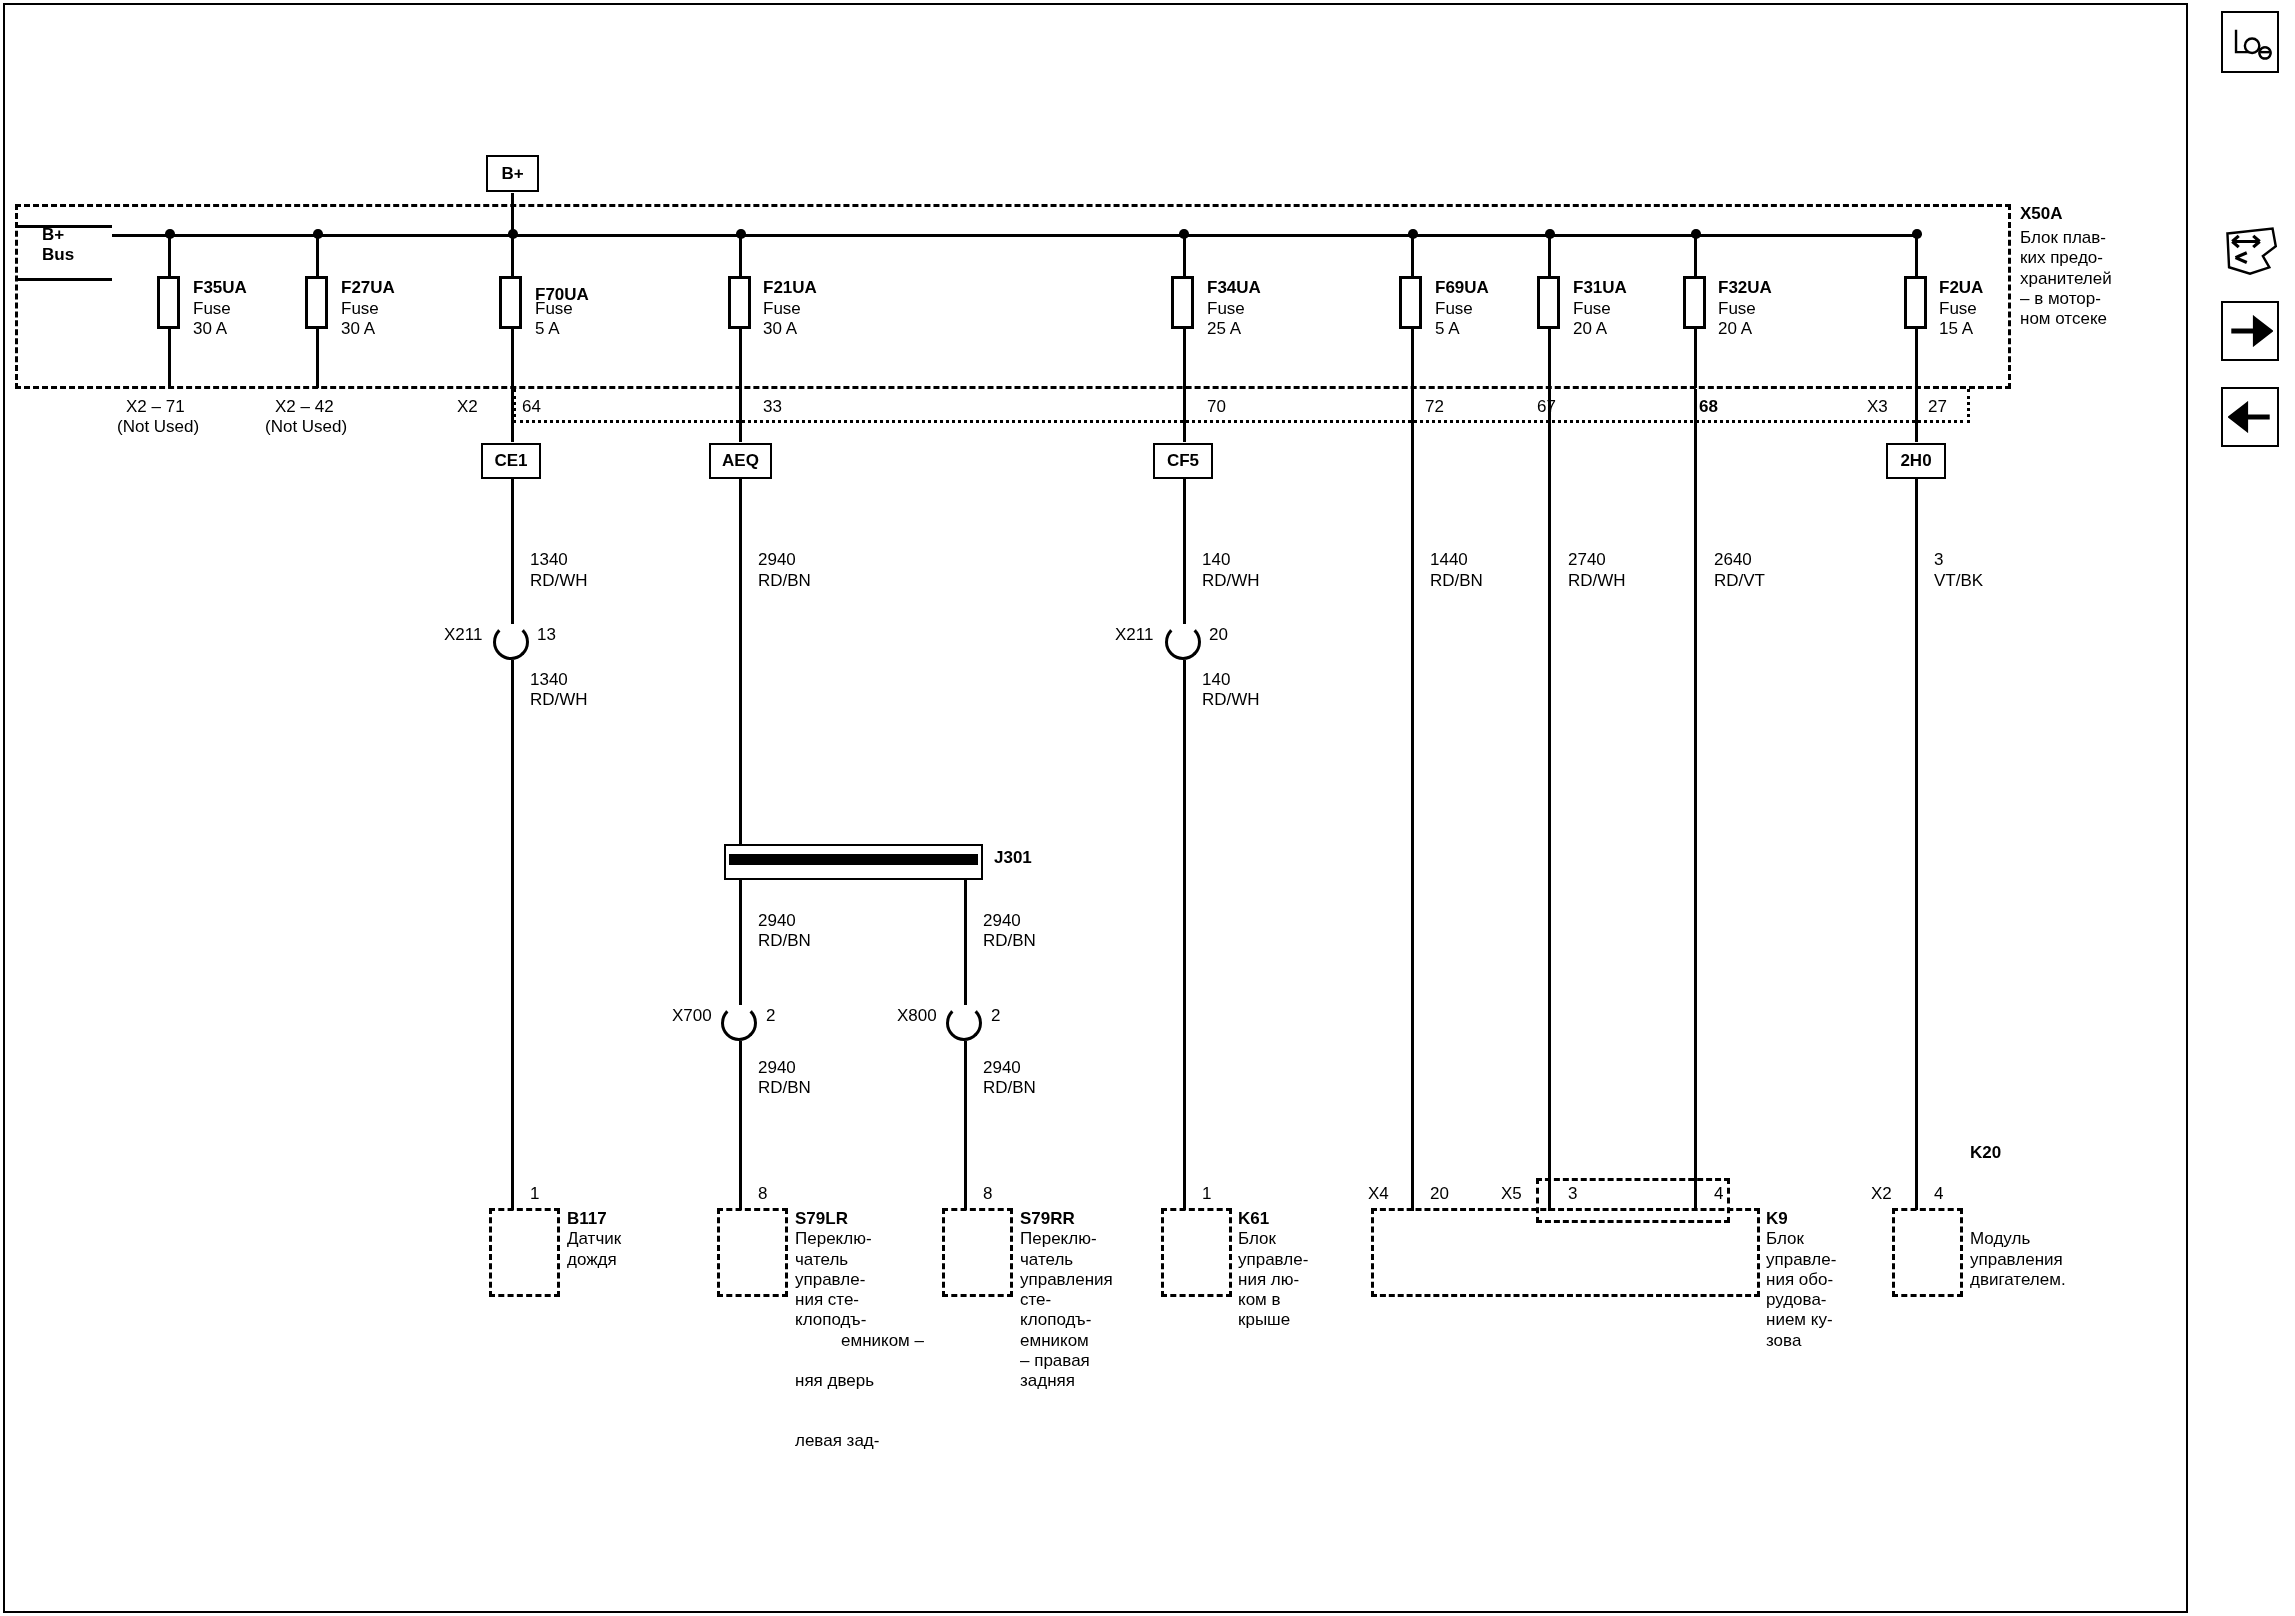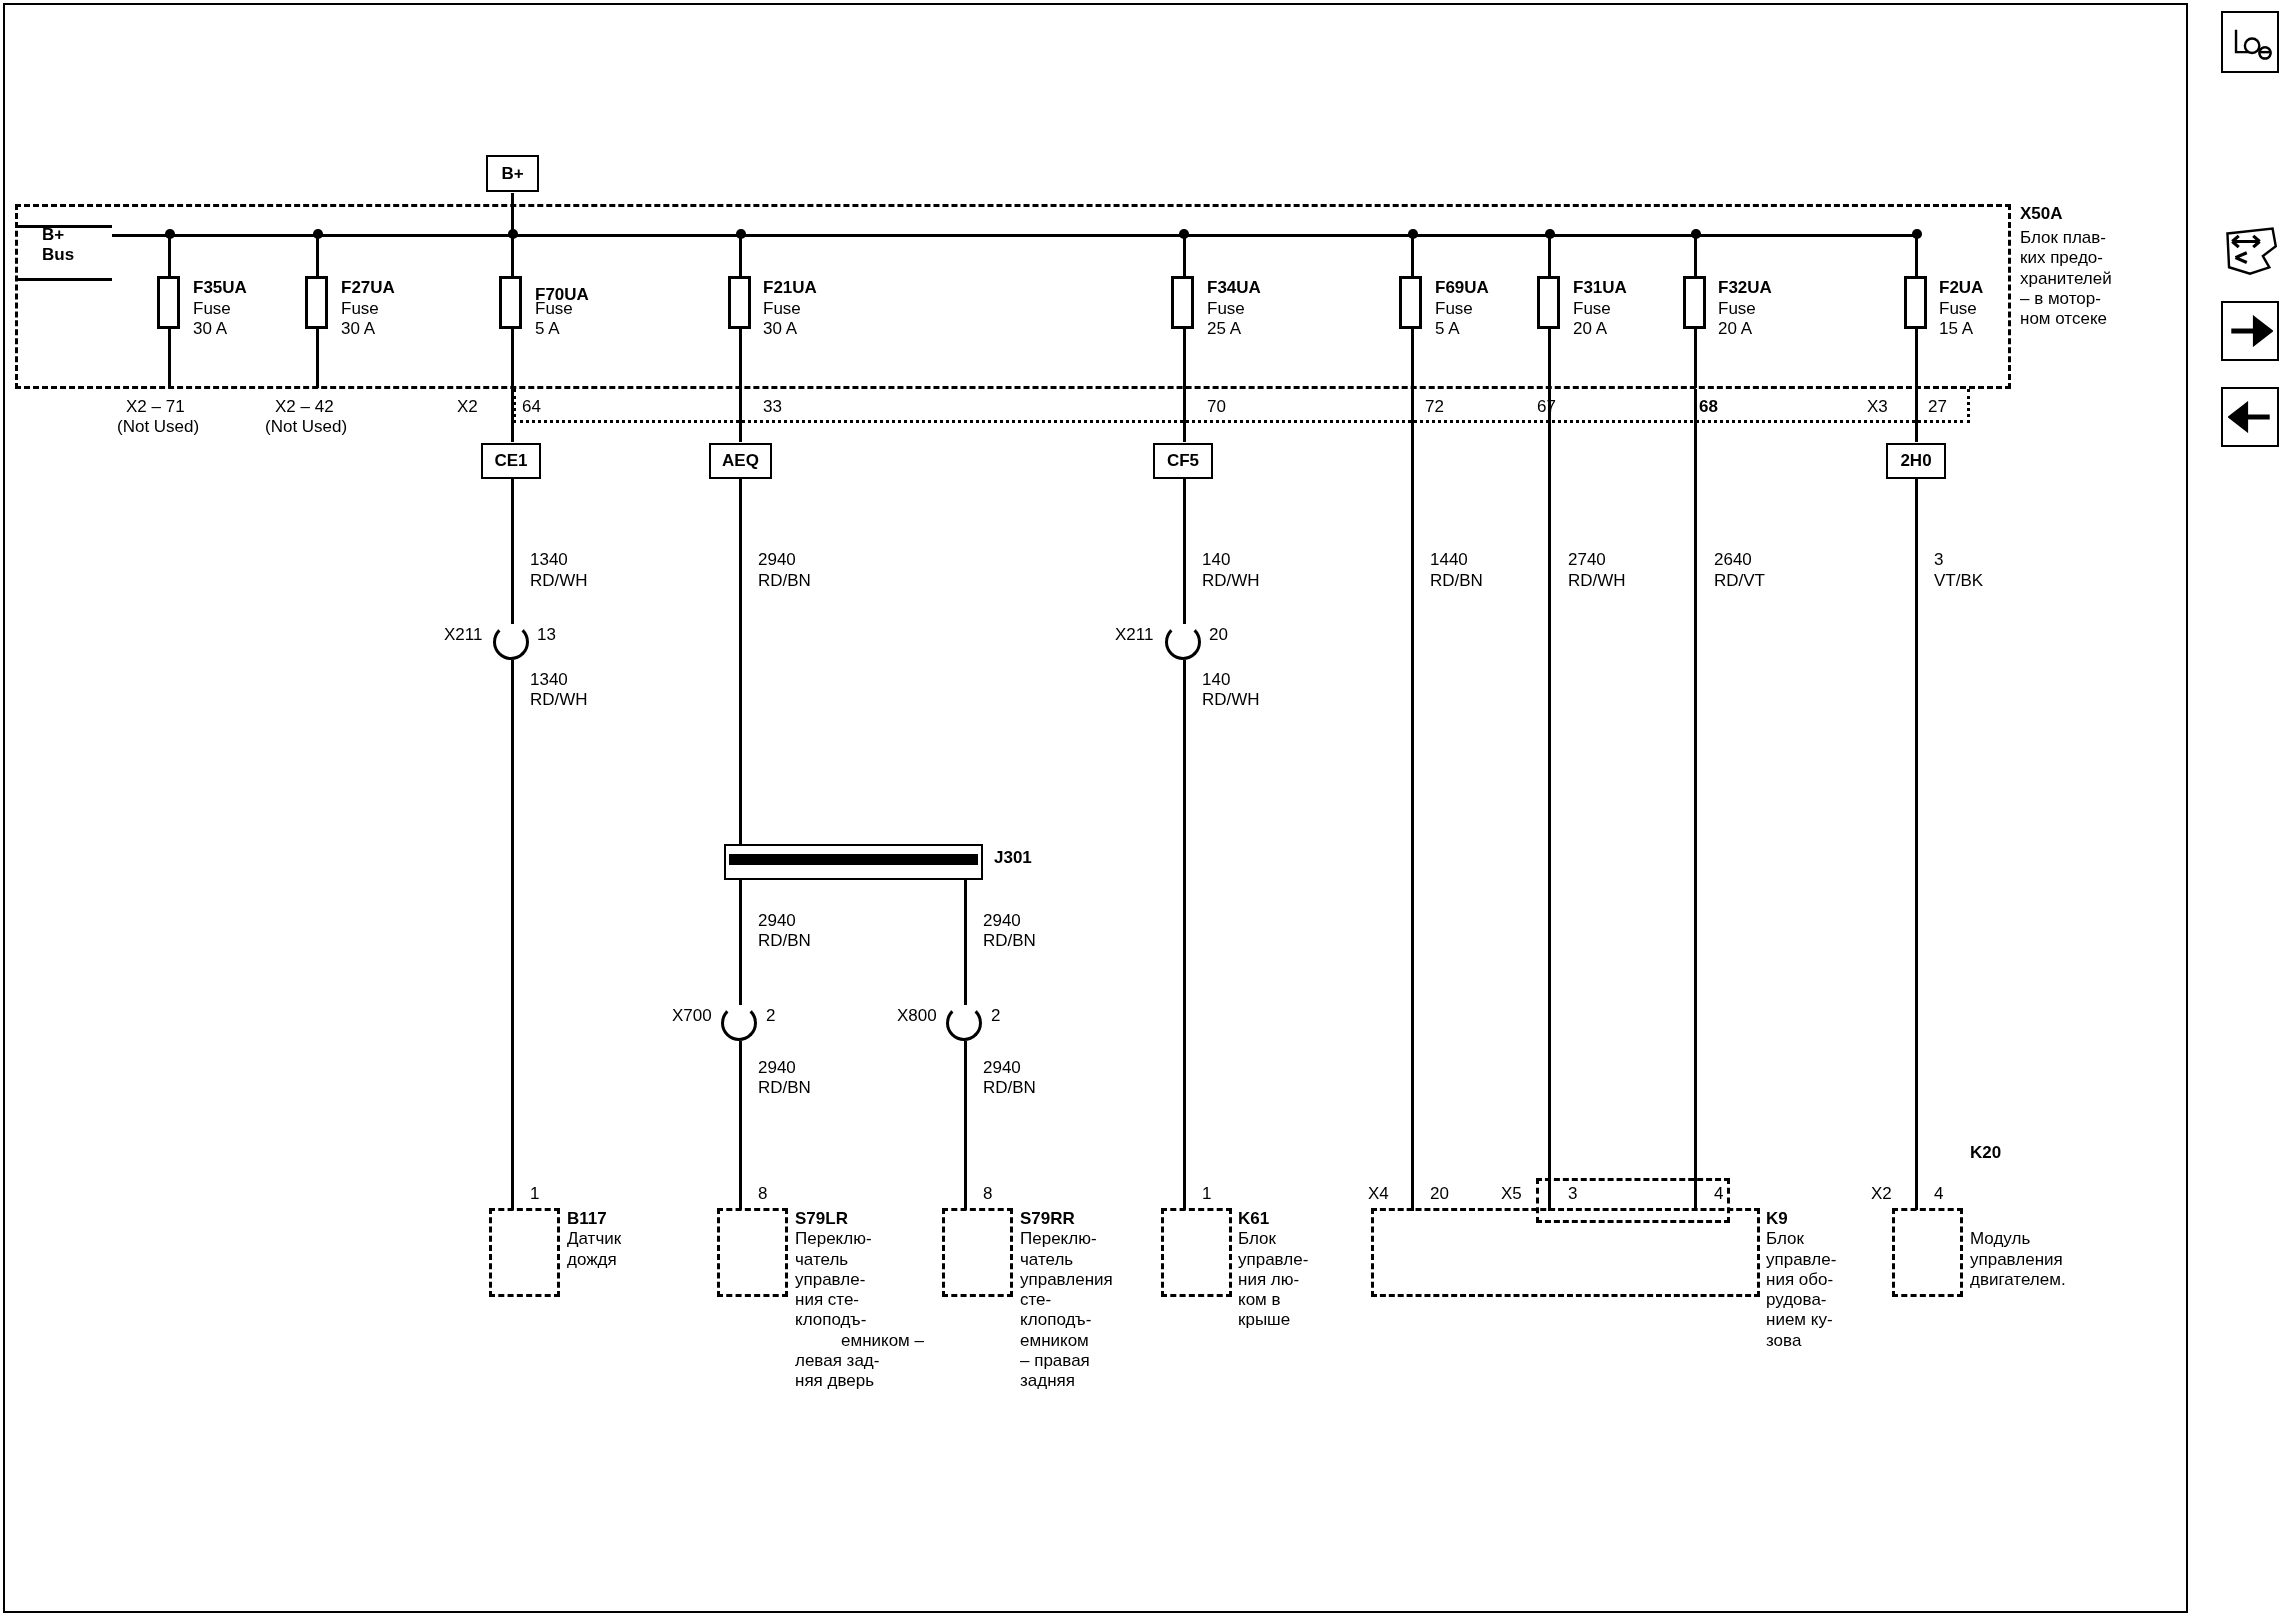--- a/index.html
+++ b/index.html
@@ -224,21 +224,21 @@
 
   <div class="txt" style="left:758px;top:1184px;">8</div>
   <div class="dashbox" style="left:717px;top:1208px;width:71px;height:89px;"></div>
   <div class="txt b" style="left:795px;top:1209px;">S79LR</div>
   <div class="txt" style="left:795px;top:1229px;">Переклю-</div>
   <div class="txt" style="left:795px;top:1250px;">чатель</div>
   <div class="txt" style="left:795px;top:1270px;">управле-</div>
   <div class="txt" style="left:795px;top:1290px;">ния сте-</div>
   <div class="txt" style="left:795px;top:1310px;">клоподъ-</div>
   <div class="txt" style="left:841px;top:1331px;">емником –</div>
-  <div class="txt" style="left:795px;top:1351px;">левая зад-</div>
+  <div class="txt" style="left:795px;top:1431px;">левая зад-</div>
   <div class="txt" style="left:795px;top:1371px;">няя дверь</div>
 
   <div class="txt" style="left:983px;top:1184px;">8</div>
   <div class="dashbox" style="left:942px;top:1208px;width:71px;height:89px;"></div>
   <div class="txt b" style="left:1020px;top:1209px;">S79RR</div>
   <div class="txt" style="left:1020px;top:1229px;">Переклю-</div>
   <div class="txt" style="left:1020px;top:1250px;">чатель</div>
   <div class="txt" style="left:1020px;top:1270px;">управления</div>
   <div class="txt" style="left:1020px;top:1290px;">сте-</div>
   <div class="txt" style="left:1020px;top:1310px;">клоподъ-</div>

